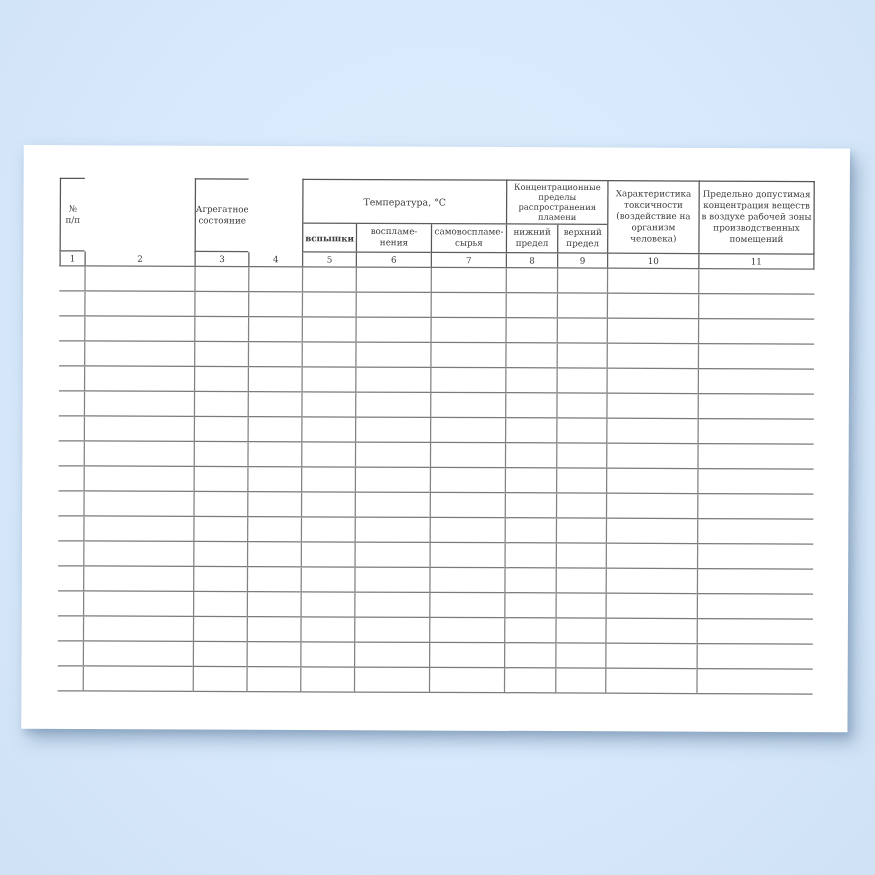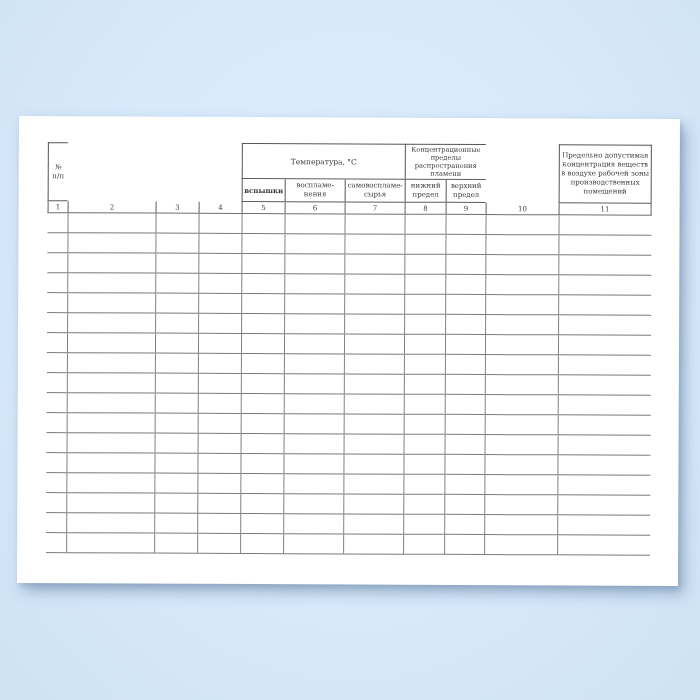--- a/index.html
+++ b/index.html
@@ -81,37 +81,43 @@
   .data-cell.inner { border-left: 1px solid #828282; }
 </style>
 </head>
 <body>
 
 <div class="paper">
   <div class="form-grid" id="form-grid">
 
     <div class="cell hcell top-row h1">№
 п/п</div>
+    <div class="cell hcell top-row h3">Агрегатное
+состояние</div>
 
     <div class="cell hcell top-row g-temp">Температура, °С</div>
     <div class="cell hcell s5">вспышки</div>
     <div class="cell hcell s6">воспламе-
 нения</div>
     <div class="cell hcell s7">самовоспламе-
 сырья</div>
 
     <div class="cell hcell top-row g-conc">Концентрационные
 пределы
 распространения
 пламени</div>
     <div class="cell hcell s8">нижний
 предел</div>
     <div class="cell hcell s9">верхний
 предел</div>
 
+    <div class="cell hcell top-row h10">Характеристика
+токсичности
+(воздействие на
+организм человека)</div>
     <div class="cell hcell top-row right-edge h11">Предельно допустимая
 концентрация веществ
 в воздухе рабочей зоны
 производственных
 помещений</div>
 
   <div class="cell num-cell" style="grid-area: 3 / 1 / 4 / 2;">1</div>
       <div class="cell num-cell" style="grid-area: 3 / 2 / 4 / 3;">2</div>
       <div class="cell num-cell" style="grid-area: 3 / 3 / 4 / 4;">3</div>
       <div class="cell num-cell" style="grid-area: 3 / 4 / 4 / 5;">4</div>

